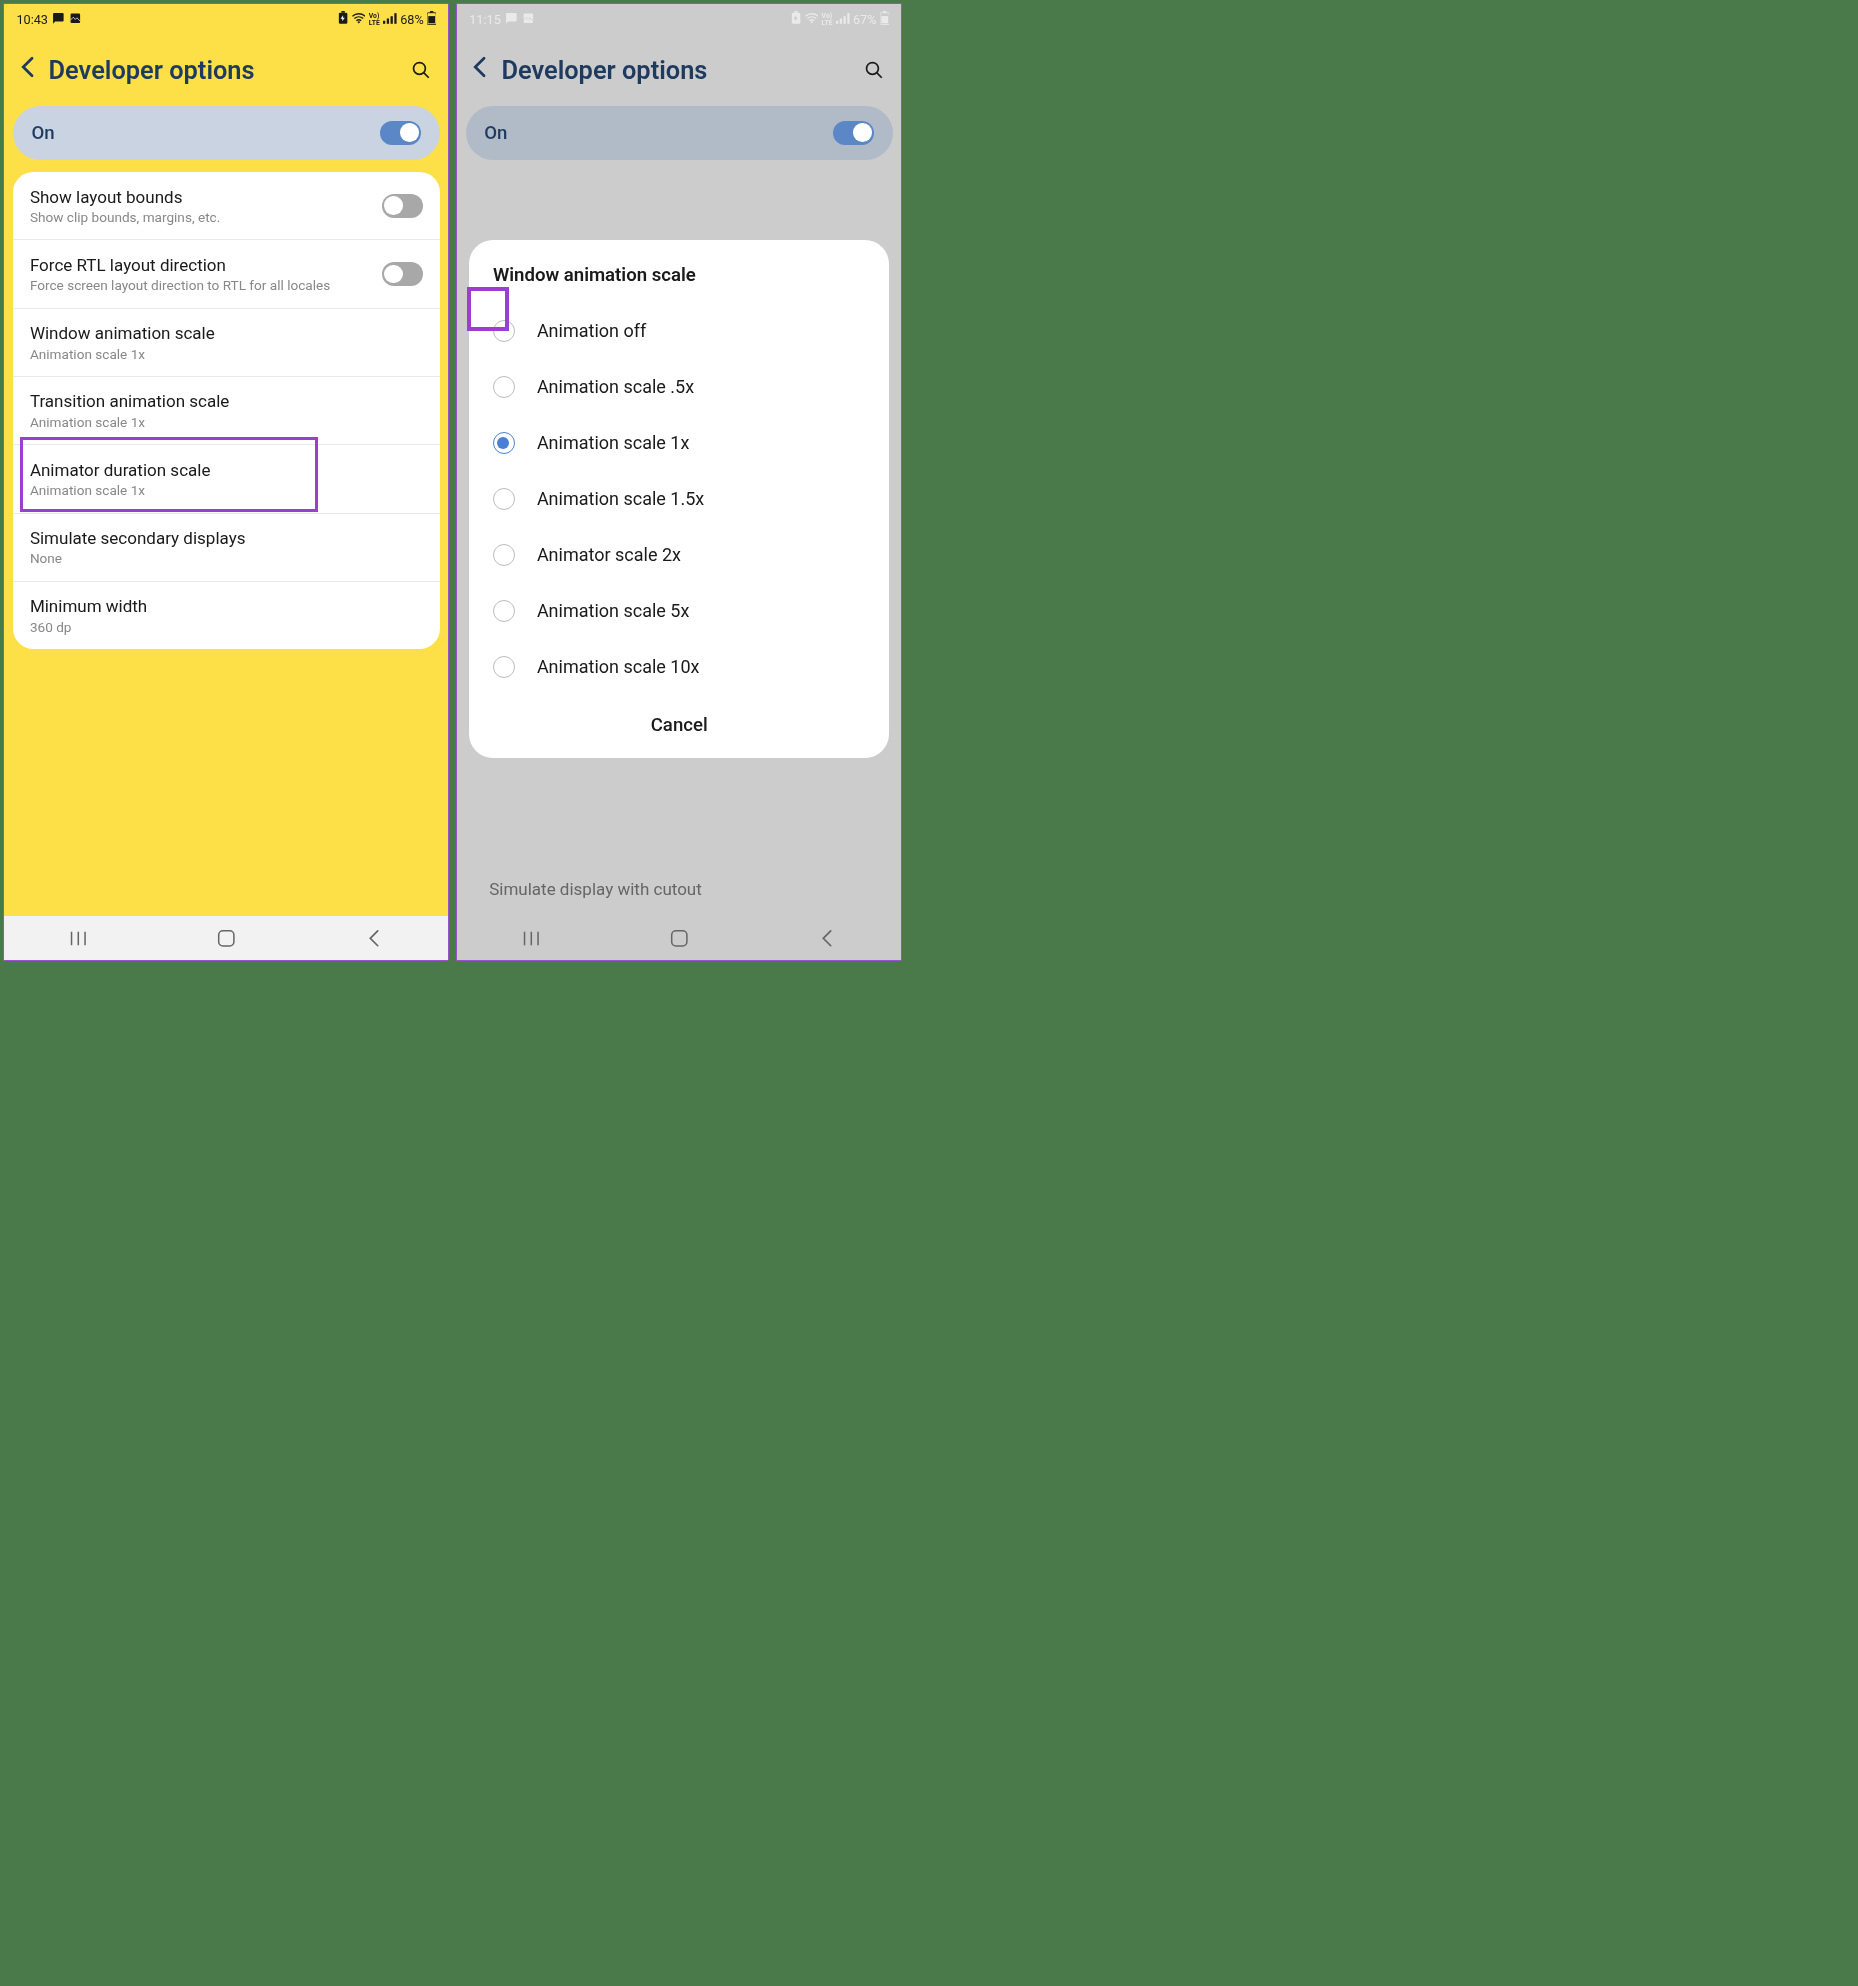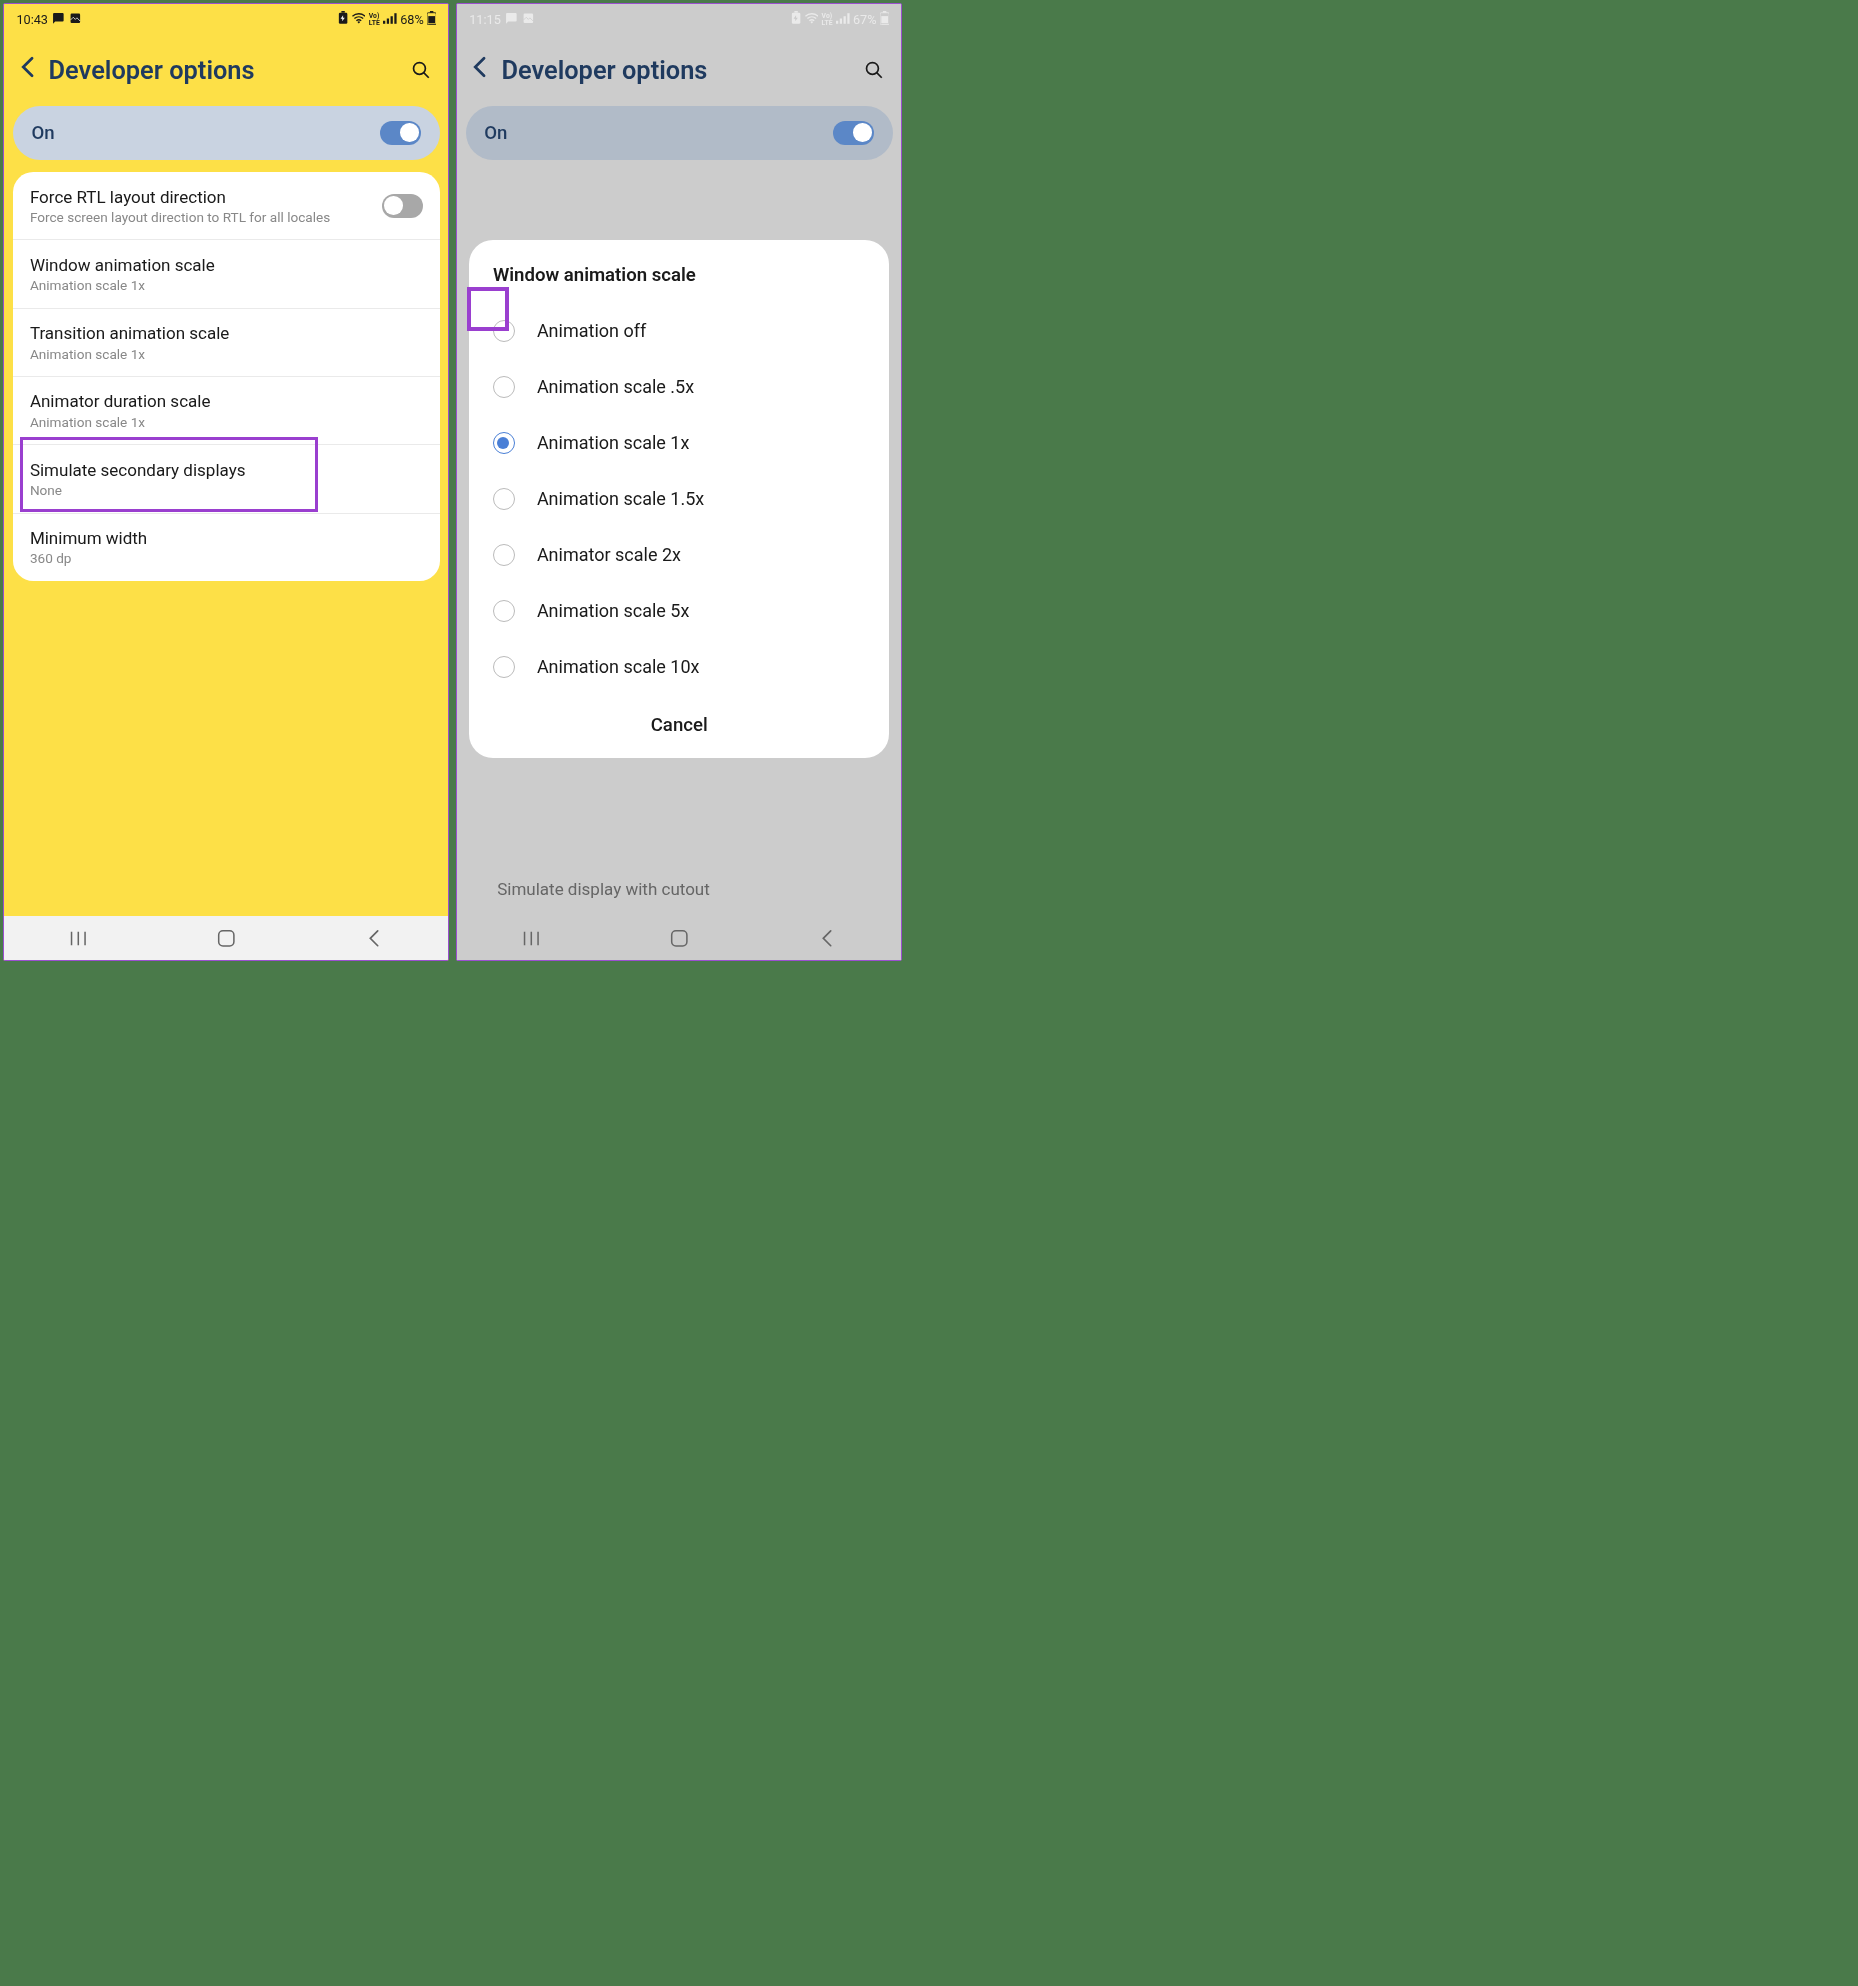--- a/index.html
+++ b/index.html
@@ -279,20 +279,29 @@
   <div class="on-pill">
     <span class="on-label">On</span>
     <span class="toggle on">
         <span class="toggle-knob"></span>
       </span>
   </div>
 
   <div class="settings-card">
     <div class="setting-row">
       <div class="setting-text">
+        <div class="setting-title">Show layout bounds</div>
+        <div class="setting-sub">Show clip bounds, margins, etc.</div>
+      </div>
+      <span class="toggle off">
+          <span class="toggle-knob"></span>
+        </span>
+    </div>
+    <div class="setting-row">
+      <div class="setting-text">
         <div class="setting-title">Force RTL layout direction</div>
         <div class="setting-sub">Force screen layout direction to RTL for all locales</div>
       </div>
       <span class="toggle off">
           <span class="toggle-knob"></span>
         </span>
     </div>
     <div class="setting-row" style="position:relative;">
       <div class="setting-text">
         <div class="setting-title">Window animation scale</div>
@@ -412,21 +421,21 @@
     </span>
   </div>
 
   <div class="on-pill">
     <span class="on-label">On</span>
     <span class="toggle on">
         <span class="toggle-knob"></span>
       </span>
   </div>
 
-  <div class="bg-peek" style="left:40px;top:875px;">Simulate display with cutout</div>
+  <div class="bg-peek" style="left:32px;top:875px;">Simulate display with cutout</div>
 
   <div class="dialog-scrim"></div>
 
   <div class="dialog">
     <div class="dialog-title">Window animation scale</div>
 
     <div class="radio-row">
       <span class="radio"></span>
       <span class="radio-label">Animation off</span>
     </div>

